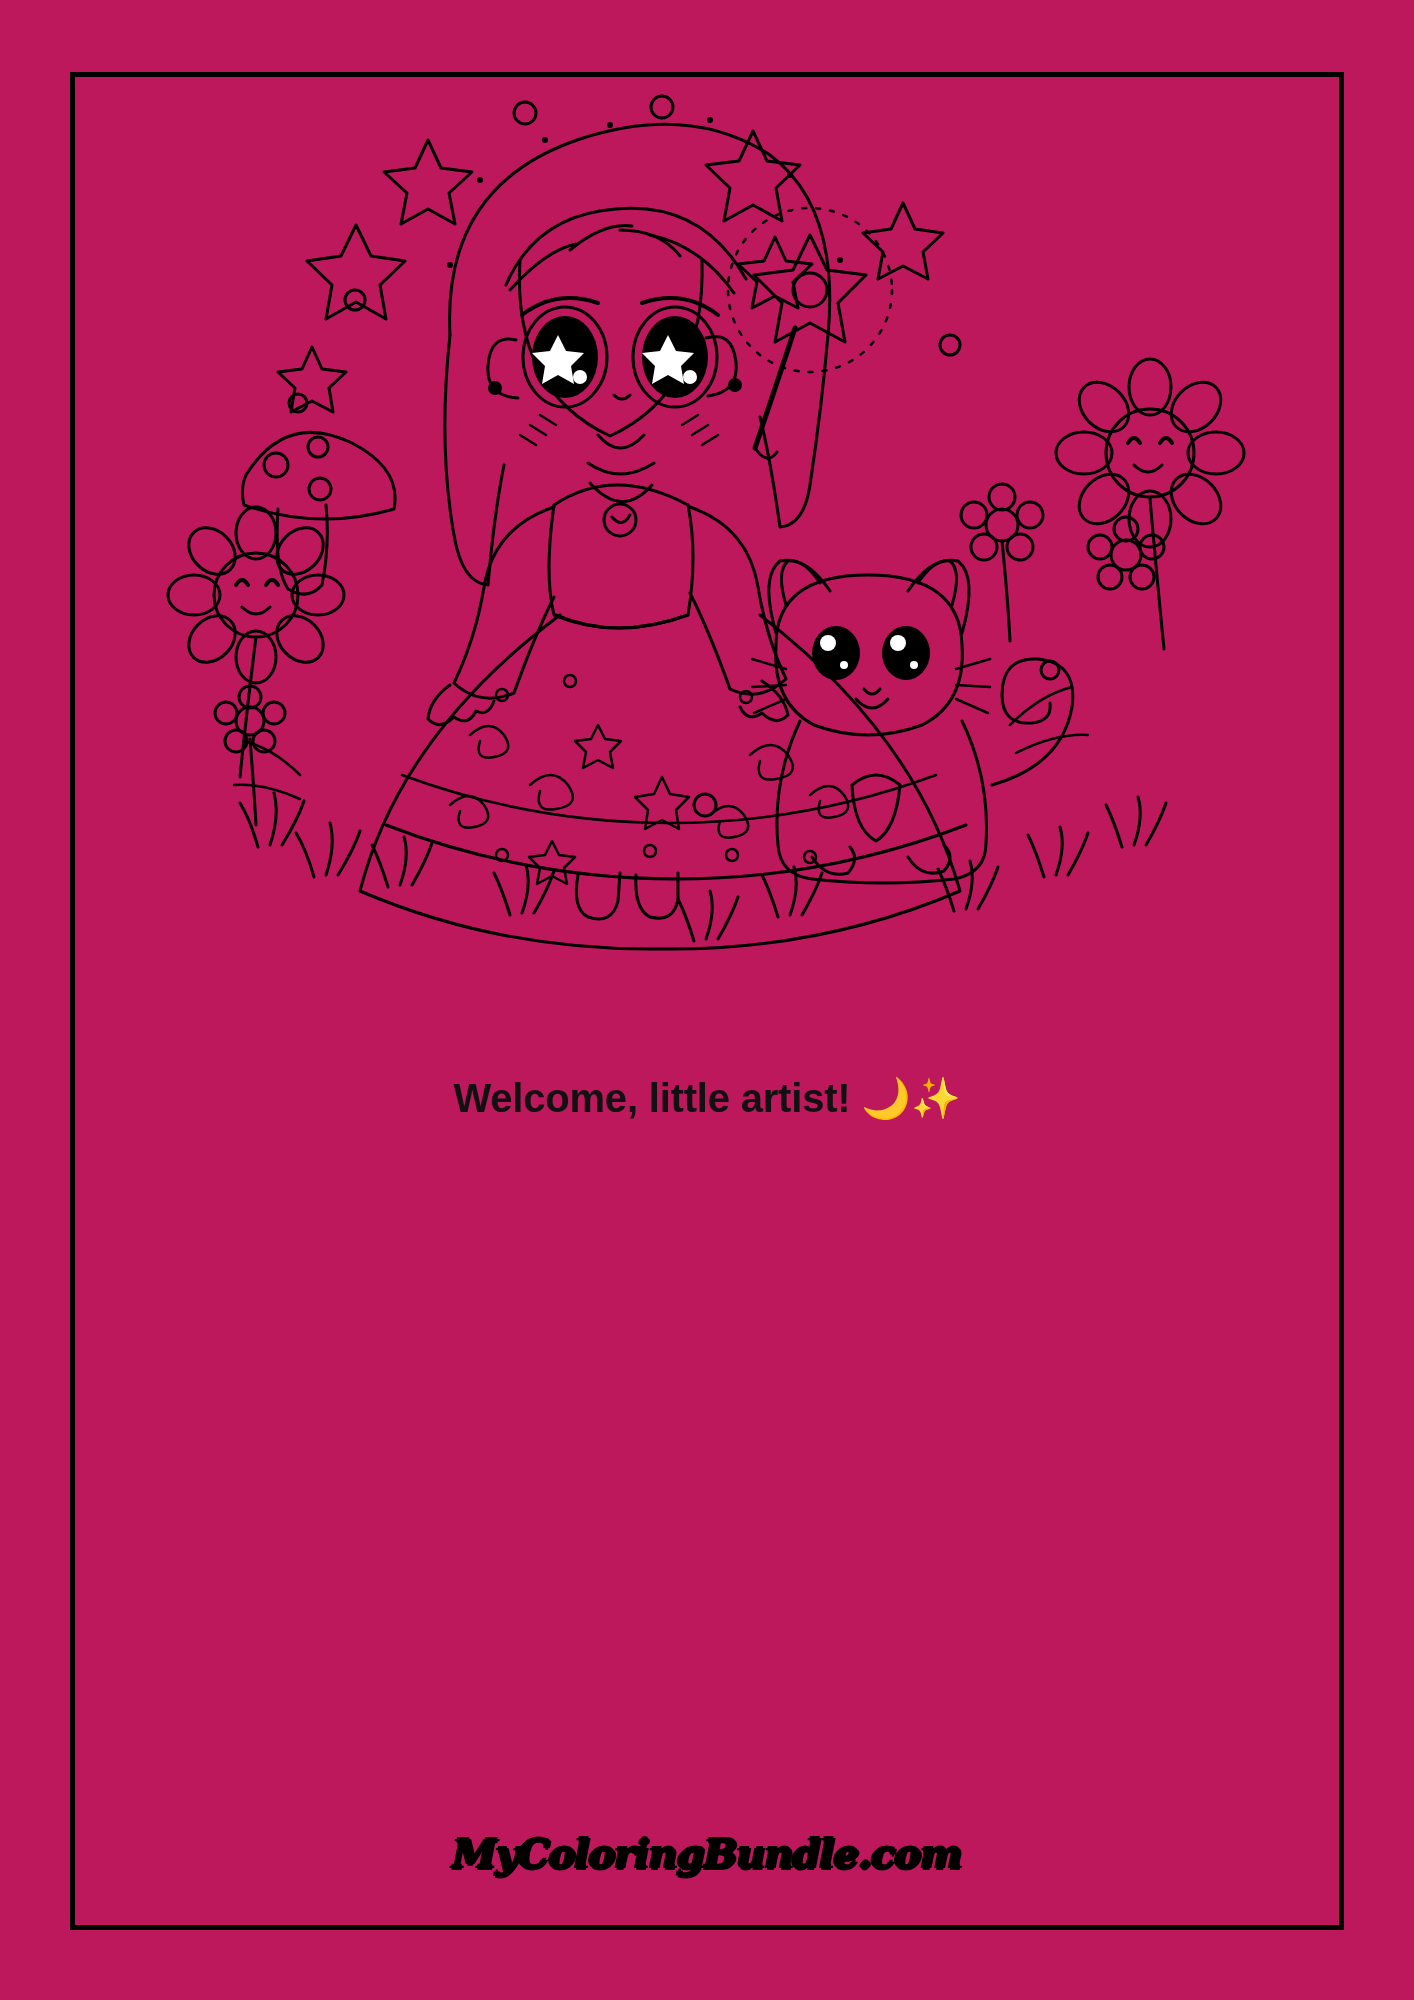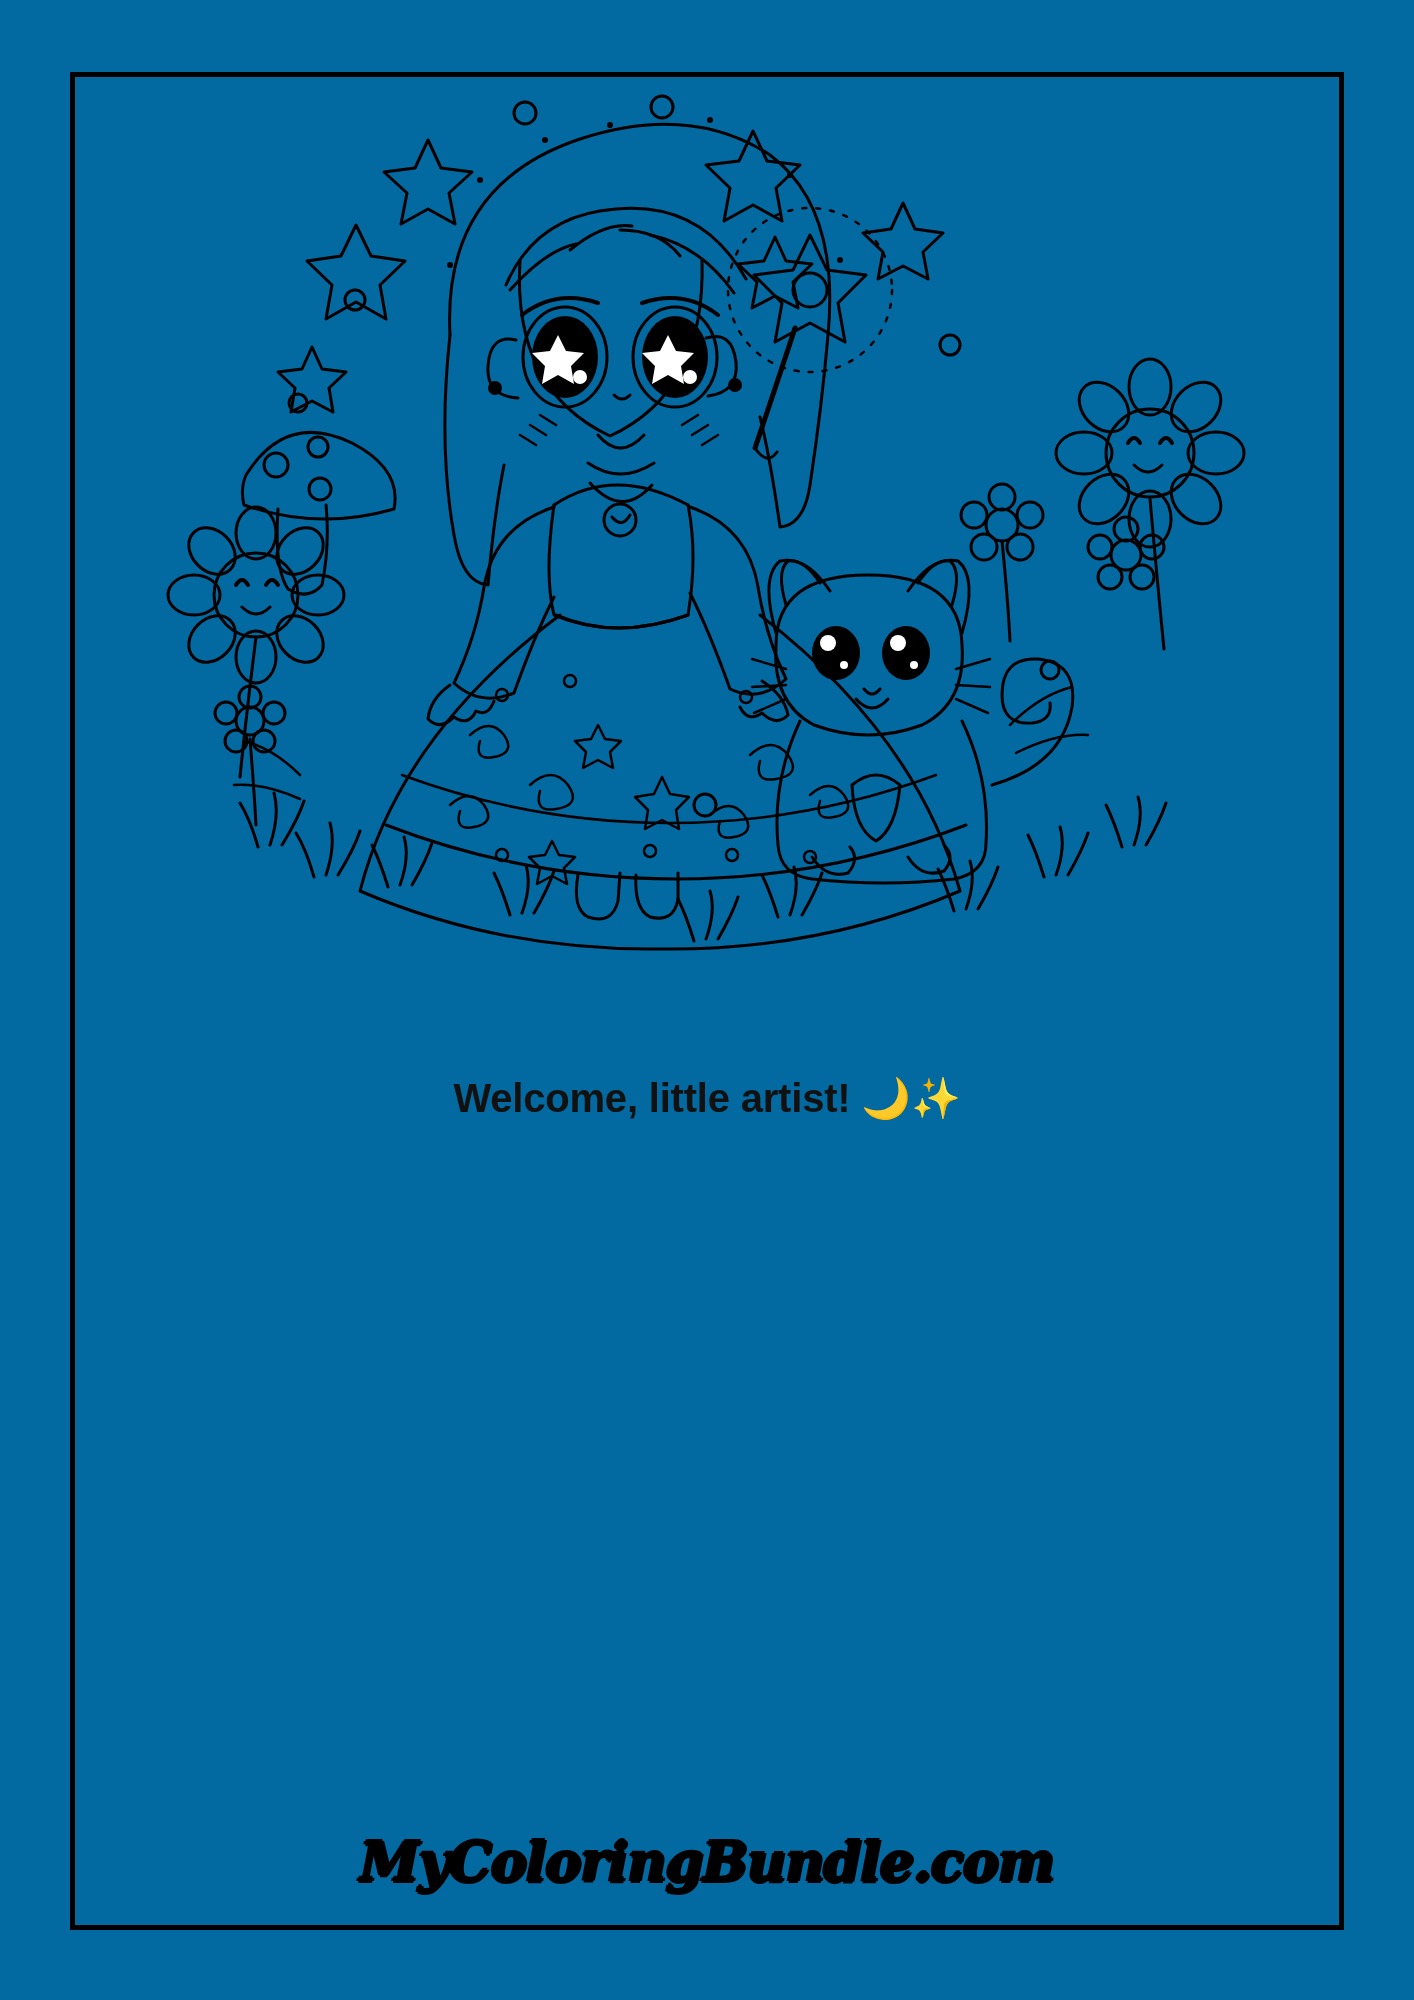--- a/index.html
+++ b/index.html
@@ -10,21 +10,21 @@
   body {
     width: 1414px;
     height: 2000px;
     font-family: "Liberation Sans", sans-serif;
     overflow: hidden;
   }
   .page {
     position: relative;
     width: 1414px;
     height: 2000px;
-    background: #0369a1;
+    background: #be185d;
     box-sizing: border-box;
   }
   .page-border {
     position: absolute;
     left: 70px;
     top: 72px;
     width: 1274px;
     height: 1858px;
     border: 5px solid #000000;
     box-sizing: border-box;
@@ -72,21 +72,21 @@
     left: 0;
     right: 0;
     top: 1830px;
     text-align: center;
   }
   .footer .brand {
     display: inline-block;
     font-family: "DejaVu Serif", serif;
     font-weight: bold;
     font-style: italic;
-    font-size: 54px;
+    font-size: 40px;
     color: #000000;
     letter-spacing: -1px;
     text-shadow: 2px 0 0 #000, -2px 0 0 #000, 0 2px 0 #000, 0 -2px 0 #000;
   }
 </style>
 </head>
 <body>
 
 <div class="page">
 

